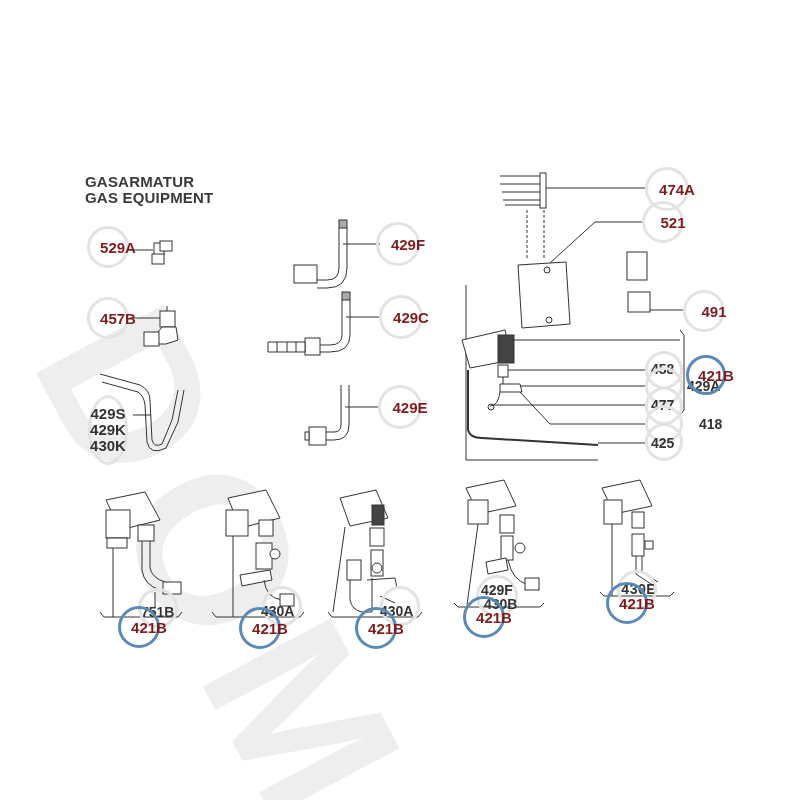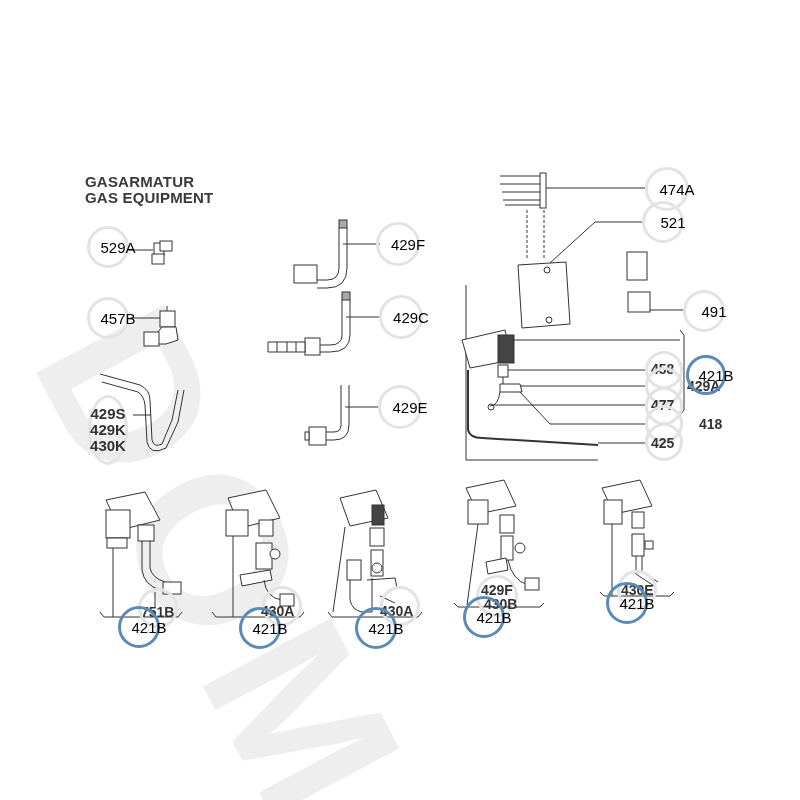--- a/index.html
+++ b/index.html
@@ -4,21 +4,21 @@
   <style>
     html, body { margin: 0; padding: 0; background: #ffffff; }
     body { width: 800px; height: 800px; position: relative; overflow: hidden;
            font-family: "Liberation Sans", sans-serif; color: #333333; }
     #stage { position: absolute; left: 0; top: 0; width: 800px; height: 800px; }
     svg.art { position: absolute; left: 0; top: 0; width: 800px; height: 800px; }
     .title { position: absolute; left: 85px; font-weight: bold; font-size: 15px; color: #3a3a3a; letter-spacing: 0.2px; }
     .callout { position: absolute; border-radius: 50%; border: 3px solid #e3e3e3; box-sizing: border-box;
                background: transparent; display: flex; align-items: center; justify-content: center; }
     .callout.blue { border: 3px solid #5a8ab5; text-align: right; }
-    .callout-label { font-weight: normal; font-size: 15px; color: #000000; white-space: nowrap; line-height: 15px; padding-left: 20px; }
+    .callout-label { font-weight: bold; font-size: 15px; color: #7f1d1d; white-space: nowrap; line-height: 15px; padding-left: 20px; }
     .stack-label { position: absolute; font-weight: bold; font-size: 15px; color: #333333; line-height: 16px; text-align: center; }
     .free-label { position: absolute; font-weight: bold; font-size: 14px; color: #333333; line-height: 15px; white-space: nowrap; }
     .watermark { position: absolute; left: 200px; top: 270px; font-size: 210px; font-weight: bold; color: #eeeeee;
                  transform: rotate(62deg); transform-origin: 0 0; letter-spacing: 20px; white-space: nowrap; }
   </style>
 </head>
 <body>
 
 <div id="stage">
 
@@ -249,18 +249,18 @@
   </div>
 
   <div class="callout" style="left:476px; top:575px; width:42px; height:42px;"></div>
   <div class="free-label" style="left:481px; top:583px;">429F</div>
   <div class="free-label" style="left:484px; top:597px;">430B</div>
   <div class="callout blue" style="left:463px; top:596px; width:42px; height:42px;">
     <span class="callout-label">421B</span>
   </div>
 
   <div class="callout" style="left:617px; top:570px; width:40px; height:40px;"></div>
-  <div class="free-label" style="left:621px; top:583px;">430E</div>
+  <div class="free-label" style="left:621px; top:583px;font-family:Liberation Mono, monospace;">430E</div>
   <div class="callout blue" style="left:606px; top:582px; width:42px; height:42px;">
     <span class="callout-label">421B</span>
   </div>
 
 </div>
 
 </body></html>

